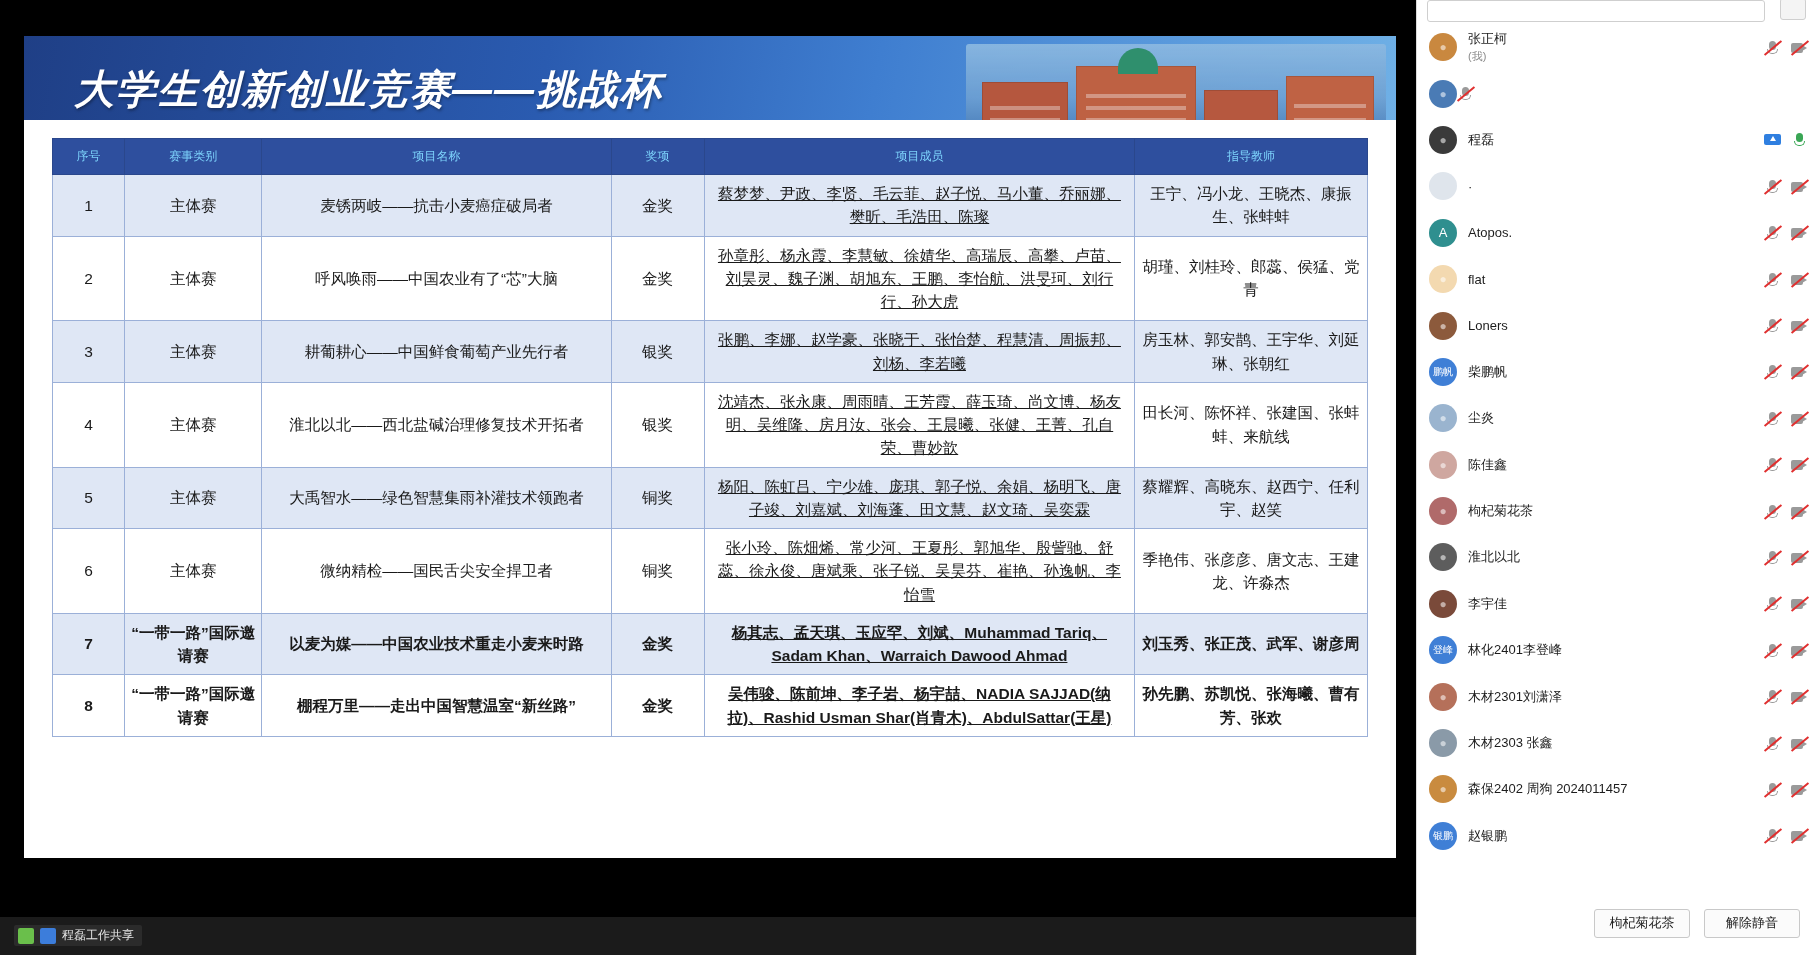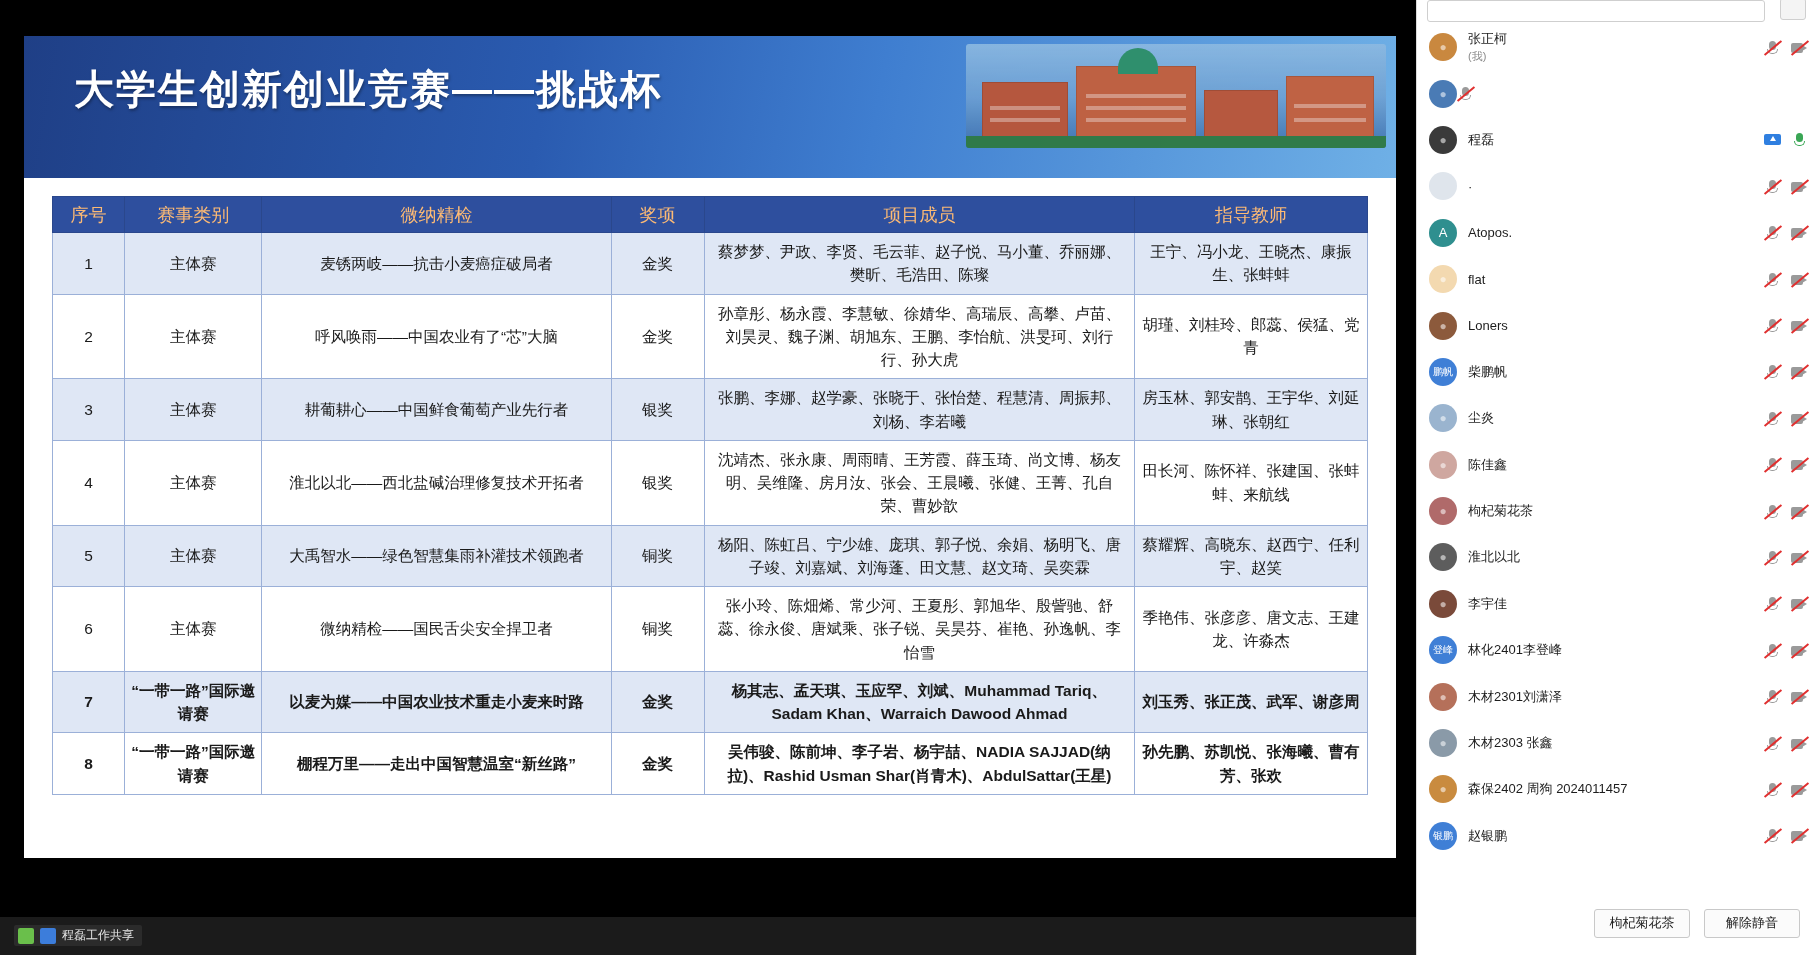--- a/index.html
+++ b/index.html
@@ -25,23 +25,24 @@
   }
   #slide {
     position: absolute;
     left: 24px; top: 36px;
     width: 1372px; height: 822px;
     background: #ffffff;
     overflow: hidden;
   }
   #slide-header {
     position: relative;
-    height: 142px;
+    height: 84px;
     background: linear-gradient(100deg, #1f3f86 0%, #2a5bb0 38%, #3f7ed0 62%, #6fb0e6 100%);
     overflow: hidden;
+    font-style: italic;
   }
   #slide-title {
     position: absolute;
     left: 50px; top: 26px;
     font-size: 40px;
     font-weight: bold;
     color: #ffffff;
     letter-spacing: 2px;
     text-shadow: 1px 2px 3px rgba(0,0,0,.35);
     white-space: nowrap;
@@ -83,43 +84,43 @@
   }
   table#prize-table {
     width: 100%;
     border-collapse: collapse;
     table-layout: fixed;
     font-size: 15.5px;
     color: #1a1a1a;
   }
   #prize-table th {
     background: #2e4f9e;
-    color: #fdba74;
+    color: #7dd3fc;
     font-weight: normal;
-    font-size: 18px;
+    font-size: 12px;
     border: 1px solid #2a478c;
     height: 36px;
     text-align: center;
   }
   #prize-table td {
     border: 1px solid #9bb0d8;
     text-align: center;
     vertical-align: middle;
     padding: 7px 6px;
     line-height: 1.5;
   }
   #prize-table tr.alt td { background: #dfe7f5; }
   #prize-table tr.plain td { background: #ffffff; }
   .c-idx { width: 62px; }
   .c-type { width: 118px; }
   .c-name { width: 300px; }
   .c-prize { width: 80px; }
   .c-members { width: 370px; }
   .c-teacher { width: 200px; }
-  .members { text-align: center; }
+  .members { text-align: center; text-decoration: underline; }
   .bold-row td { font-weight: bold; }
 
   
   #slide-footer {
     position: absolute;
     left: 0; right: 0; bottom: 0;
     height: 42px;
     background: #fff;
     border-top: 0;
   }
@@ -336,21 +337,21 @@
               <col class="c-type">
               <col class="c-name">
             <col class="c-prize">
               <col class="c-members">
               <col class="c-teacher">
           </colgroup>
           <thead>
             <tr>
               <th>序号</th>
               <th>赛事类别</th>
-              <th>微纳精检</th>
+              <th>项目名称</th>
               <th>奖项</th>
               <th>项目成员</th>
               <th>指导教师</th>
             </tr>
           </thead>
           <tbody id="table-body">
               <tr class="alt">
                 <td>1</td>
                 <td>主体赛</td>
                 <td>麦锈两岐——抗击小麦癌症破局者</td>

